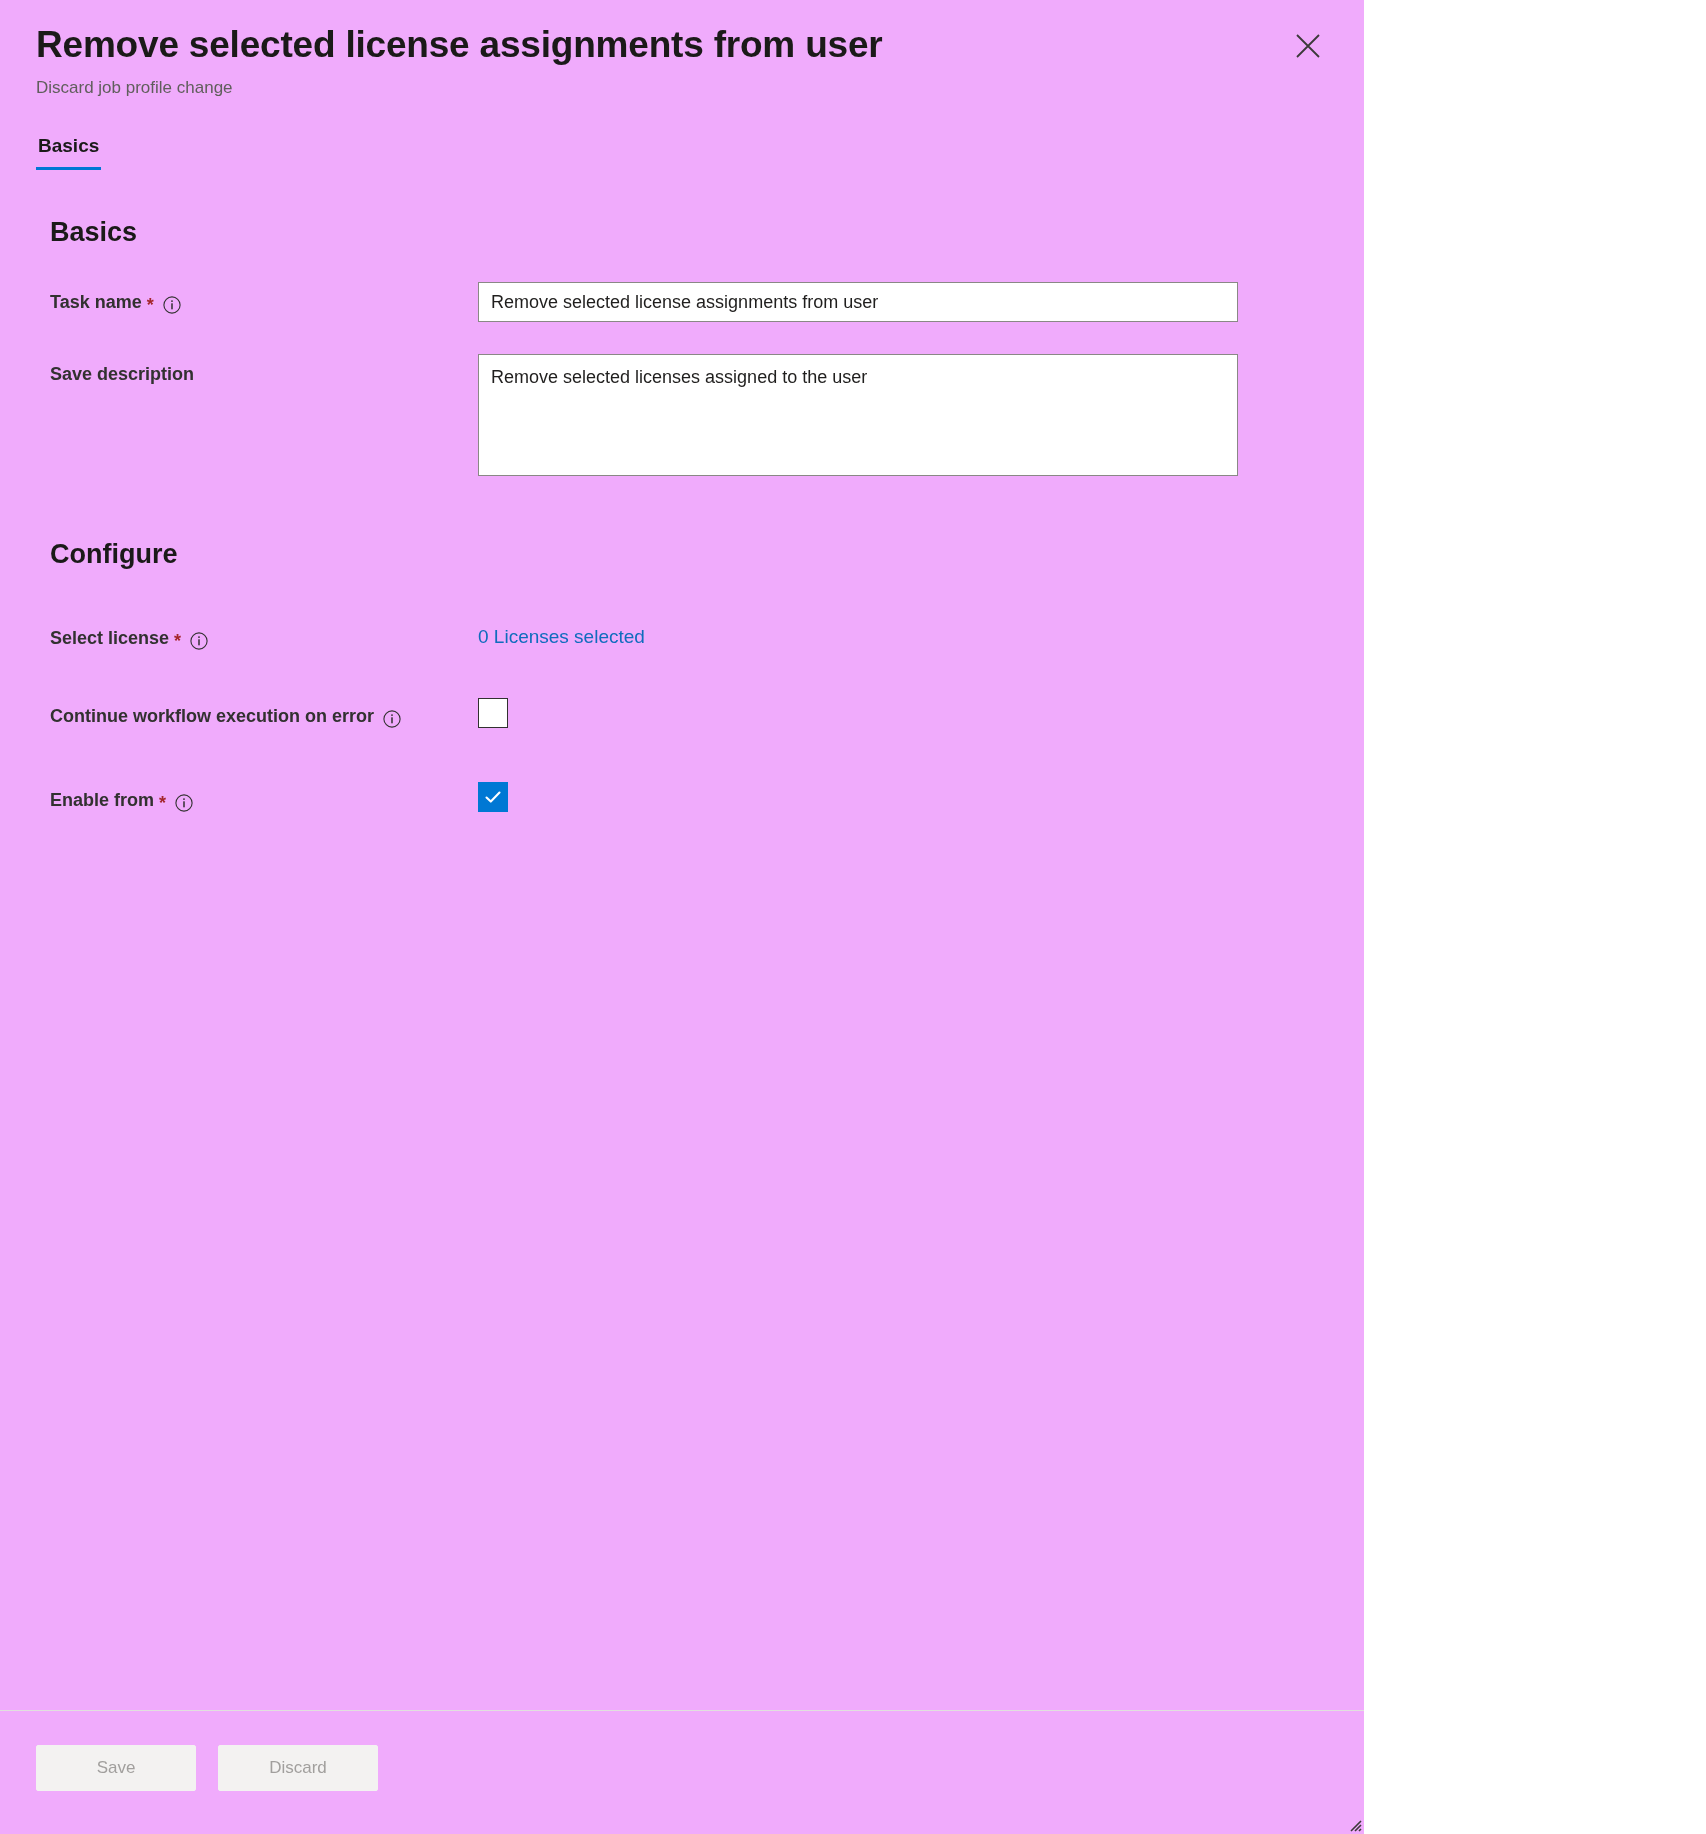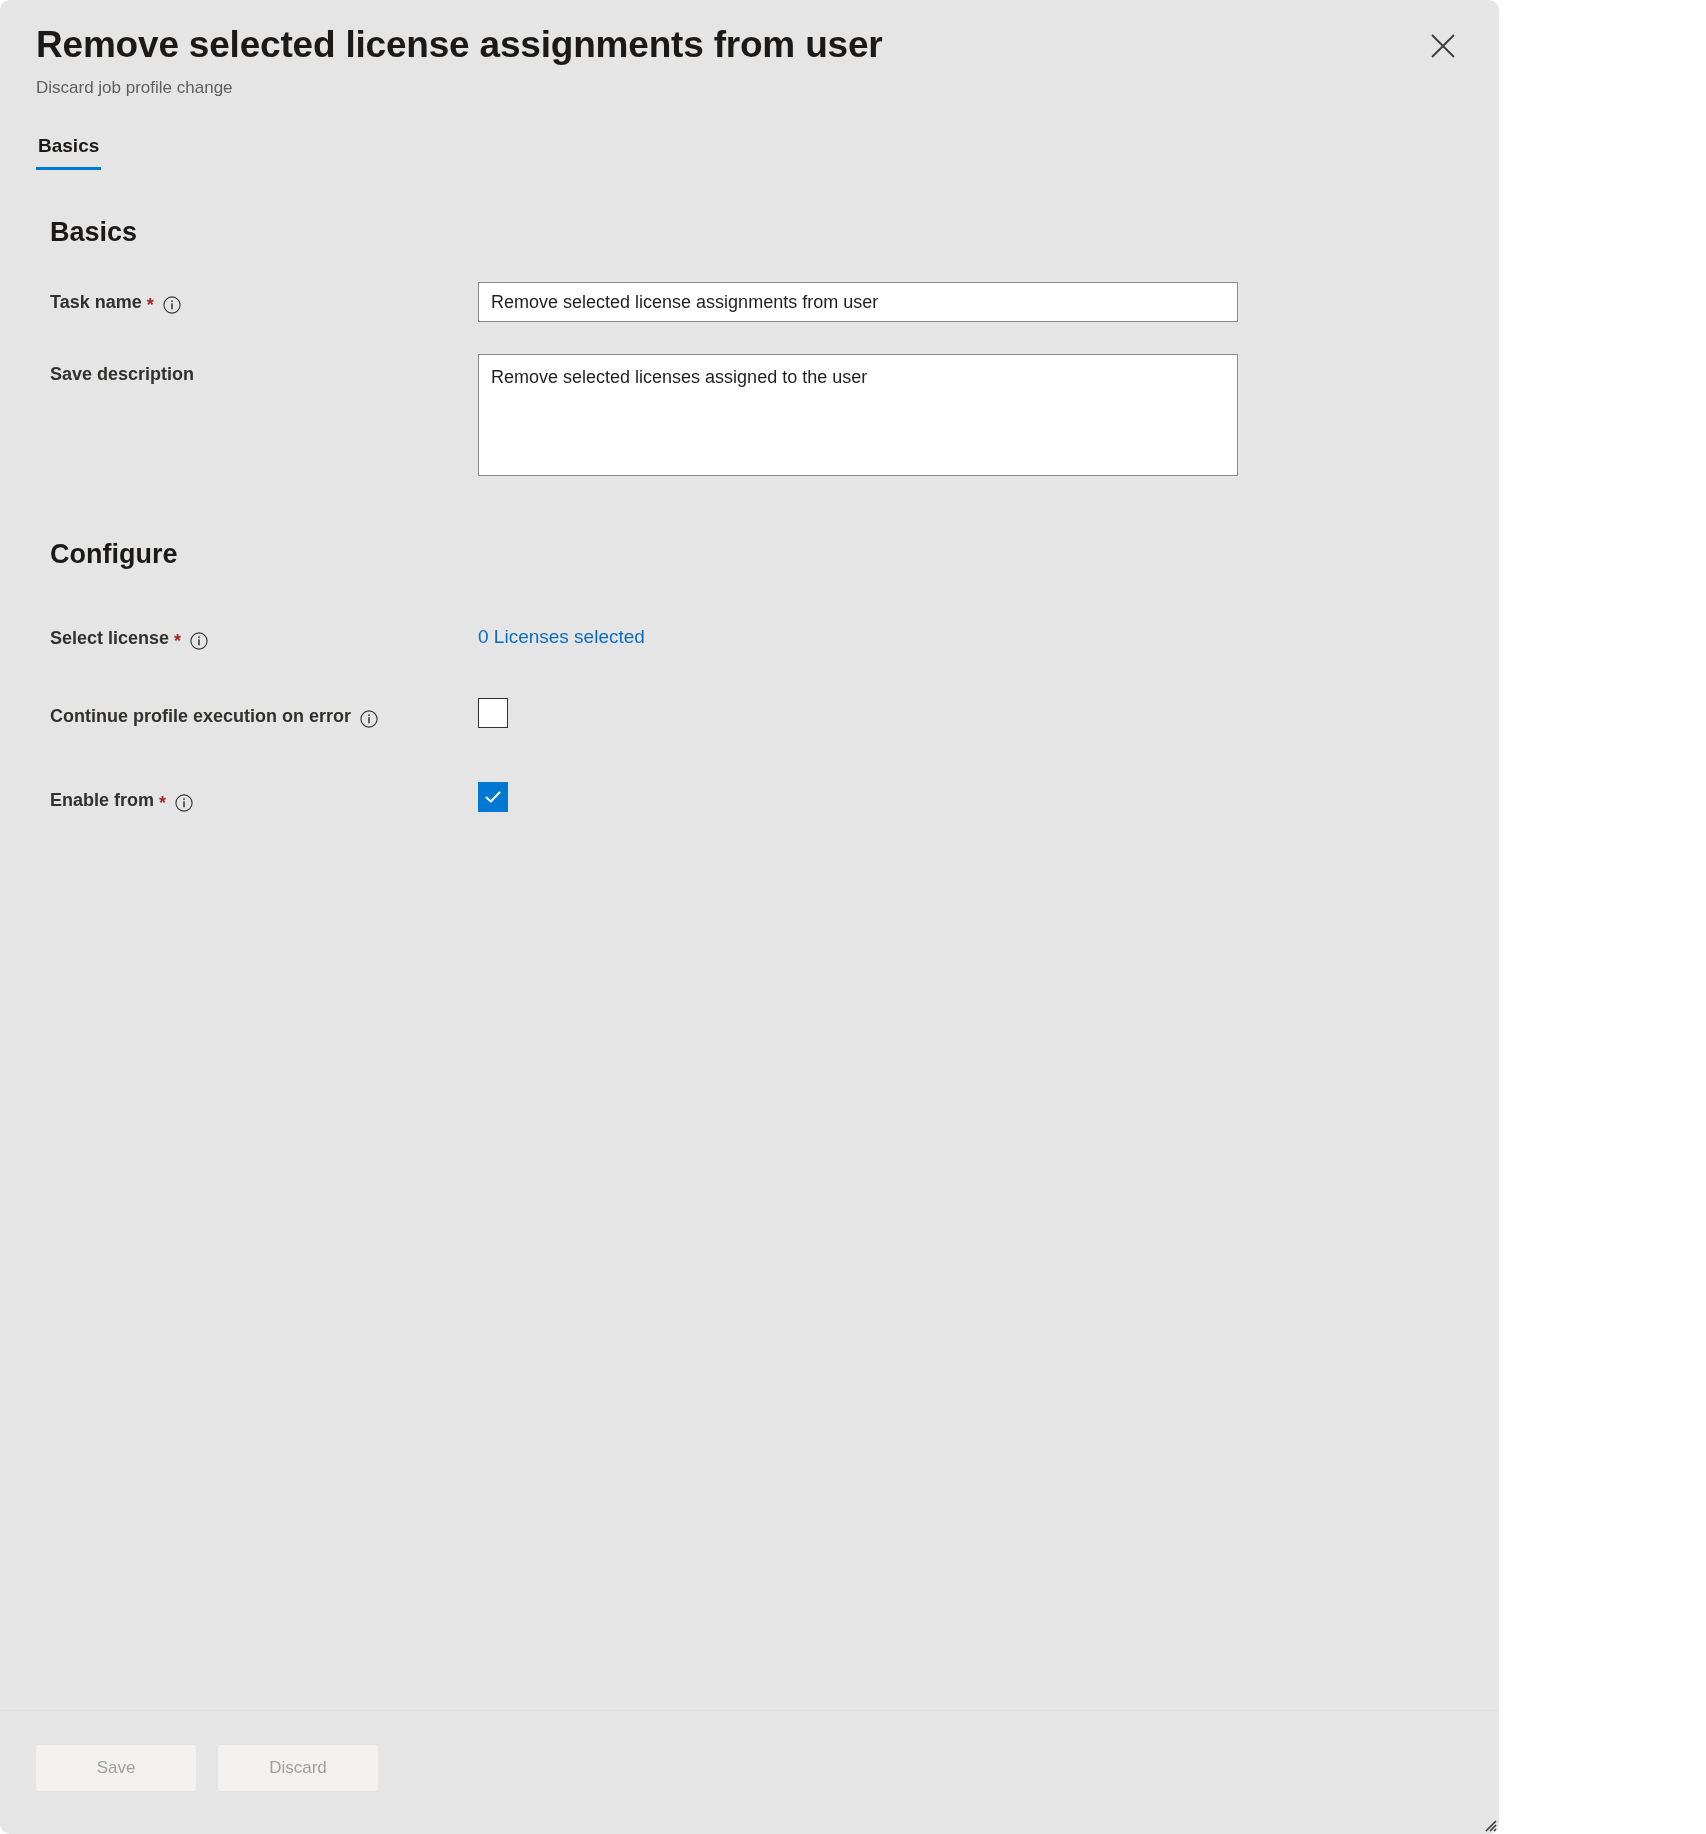--- a/index.html
+++ b/index.html
@@ -13,27 +13,26 @@
     background: #ffffff;
     font-family: "Liberation Sans", sans-serif;
     color: #1b1a19;
     overflow: hidden;
     position: relative;
     -webkit-font-smoothing: antialiased;
   }
 
   .blade {
     position: relative;
-    width: 1499px;
+    width: 1364px;
     height: 1834px;
     box-sizing: border-box;
     display: flex;
     flex-direction: column;
-    background: #e5e5e5;
-    border-radius: 10px;
+    background: #f0abfc;
   }
 
   
   .blade-header {
     position: relative;
     padding: 22px 36px 0 36px;
     flex: 0 0 auto;
   }
   .blade-title {
     font-size: 37px;
@@ -315,21 +314,21 @@
           </svg>
         </span>
       </div>
       <div class="field">
         <a class="link-value">0 Licenses selected</a>
       </div>
     </div>
 
     <div class="form-row row-continue">
       <div class="form-label">
-        <span>Continue profile execution on error</span>
+        <span>Continue workflow execution on error</span>
         <span class="info-icon">
           <svg width="18" height="18" viewBox="0 0 18 18" xmlns="http://www.w3.org/2000/svg">
             <circle cx="9" cy="9" r="8.1" fill="none" stroke="#323130" stroke-width="1.1"></circle>
             <circle cx="9" cy="5.1" r="0.95" fill="#323130"></circle>
             <rect x="8.25" y="7.3" width="1.5" height="6" fill="#323130"></rect>
           </svg>
         </span>
       </div>
       <div class="field">
         <div class="checkbox" role="checkbox" aria-checked="false"></div>

